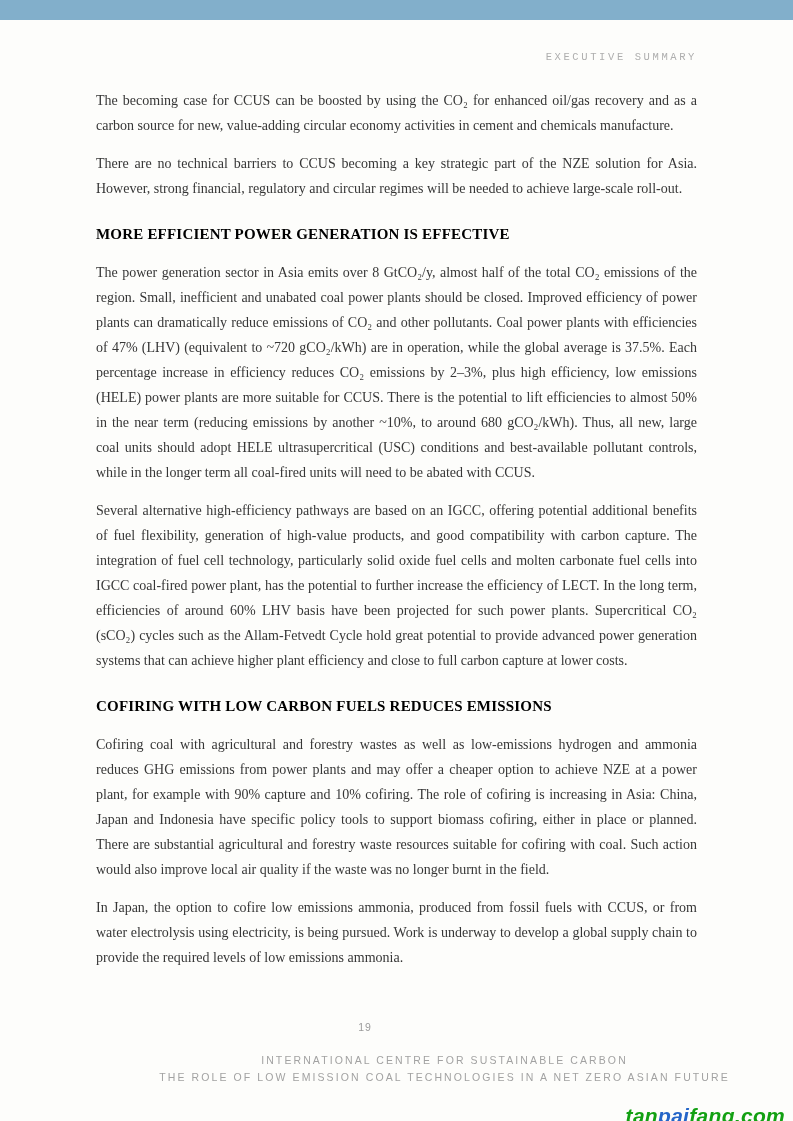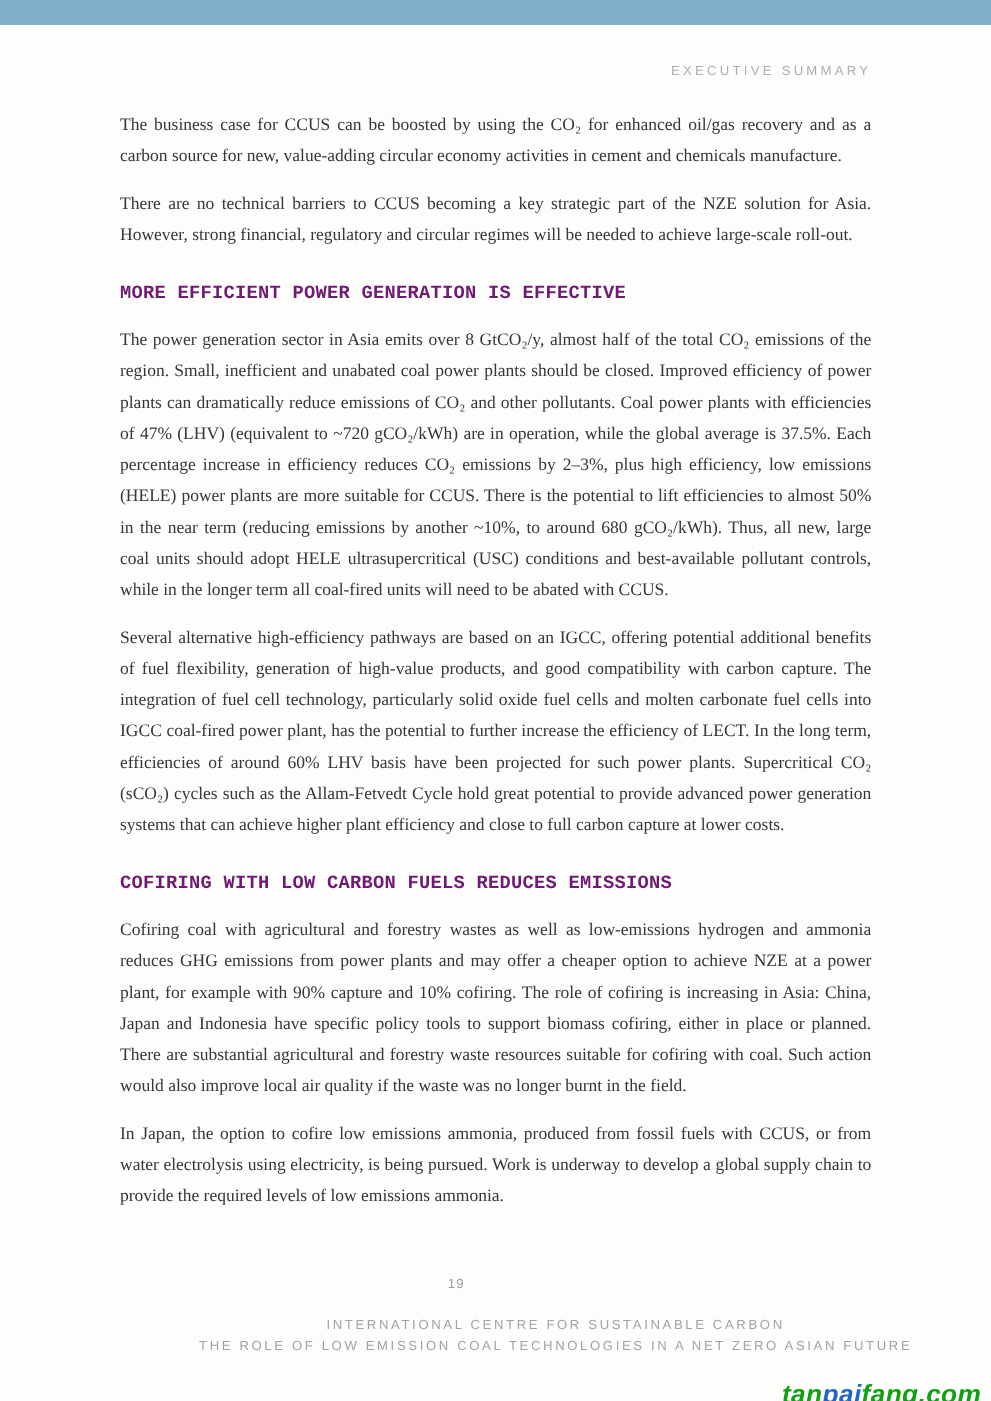--- a/index.html
+++ b/index.html
@@ -21,21 +21,21 @@
     position: absolute;
     top: 0; left: 0;
     width: 793px;
     height: 20px;
     background: #82afcb;
   }
   .running-header {
     position: absolute;
     top: 51px;
     right: 96px;
-    font-family: Liberation Sans, sans-serif;
+    font-family: Liberation Mono, monospace;
     font-size: 10.5px;
     letter-spacing: 2.6px;
     color: #aeaeae;
     text-transform: uppercase;
     white-space: nowrap;
     text-align: center;
   }
   .content {
     position: absolute;
     top: 88px;
@@ -43,25 +43,25 @@
     width: 601px;
     color: #363636;
     font-size: 14px;
     line-height: 25px;
   }
   .content p {
     margin: 0 0 13px 0;
     text-align: justify;
   }
   .content h2 {
-    font-family: Liberation Mono, monospace;
+    font-family: Liberation Serif, serif;
     font-weight: bold;
     font-size: 15px;
     letter-spacing: 0.2px;
-    color: #701a75;
+    color: #000000;
     margin: 21px 0 13px 0;
   }
   .page-number {
     position: absolute;
     top: 1021px;
     left: 0;
     width: 730px;
     text-align: center;
     font-family: "Liberation Sans", sans-serif;
     font-size: 10.5px;
@@ -122,21 +122,21 @@
 </head>
 <body>
 
 <div class="page">
 
   <div class="top-bar"></div>
 
   <div class="running-header">EXECUTIVE SUMMARY</div>
 
   <div class="content">
-    <p>The business case for CCUS can be boosted by using the CO₂ for enhanced oil/gas recovery and as a carbon source for new, value-adding circular economy activities in cement and chemicals manufacture.</p>
+    <p>The becoming case for CCUS can be boosted by using the CO₂ for enhanced oil/gas recovery and as a carbon source for new, value-adding circular economy activities in cement and chemicals manufacture.</p>
     <p>There are no technical barriers to CCUS becoming a key strategic part of the NZE solution for Asia. However, strong financial, regulatory and circular regimes will be needed to achieve large-scale roll-out.</p>
     <h2>MORE EFFICIENT POWER GENERATION IS EFFECTIVE</h2>
     <p>The power generation sector in Asia emits over 8 GtCO₂/y, almost half of the total CO₂ emissions of the region. Small, inefficient and unabated coal power plants should be closed. Improved efficiency of power plants can dramatically reduce emissions of CO₂ and other pollutants. Coal power plants with efficiencies of 47% (LHV) (equivalent to ~720 gCO₂/kWh) are in operation, while the global average is 37.5%. Each percentage increase in efficiency reduces CO₂ emissions by 2–3%, plus high efficiency, low emissions (HELE) power plants are more suitable for CCUS. There is the potential to lift efficiencies to almost 50% in the near term (reducing emissions by another ~10%, to around 680 gCO₂/kWh). Thus, all new, large coal units should adopt HELE ultrasupercritical (USC) conditions and best-available pollutant controls, while in the longer term all coal-fired units will need to be abated with CCUS.</p>
     <p>Several alternative high-efficiency pathways are based on an IGCC, offering potential additional benefits of fuel flexibility, generation of high-value products, and good compatibility with carbon capture. The integration of fuel cell technology, particularly solid oxide fuel cells and molten carbonate fuel cells into IGCC coal-fired power plant, has the potential to further increase the efficiency of LECT. In the long term, efficiencies of around 60% LHV basis have been projected for such power plants. Supercritical CO₂ (sCO₂) cycles such as the Allam-Fetvedt Cycle hold great potential to provide advanced power generation systems that can achieve higher plant efficiency and close to full carbon capture at lower costs.</p>
     <h2>COFIRING WITH LOW CARBON FUELS REDUCES EMISSIONS</h2>
     <p>Cofiring coal with agricultural and forestry wastes as well as low-emissions hydrogen and ammonia reduces GHG emissions from power plants and may offer a cheaper option to achieve NZE at a power plant, for example with 90% capture and 10% cofiring. The role of cofiring is increasing in Asia: China, Japan and Indonesia have specific policy tools to support biomass cofiring, either in place or planned. There are substantial agricultural and forestry waste resources suitable for cofiring with coal. Such action would also improve local air quality if the waste was no longer burnt in the field.</p>
     <p>In Japan, the option to cofire low emissions ammonia, produced from fossil fuels with CCUS, or from water electrolysis using electricity, is being pursued. Work is underway to develop a global supply chain to provide the required levels of low emissions ammonia.</p>
   </div>
 
   <div class="page-number">19</div>

